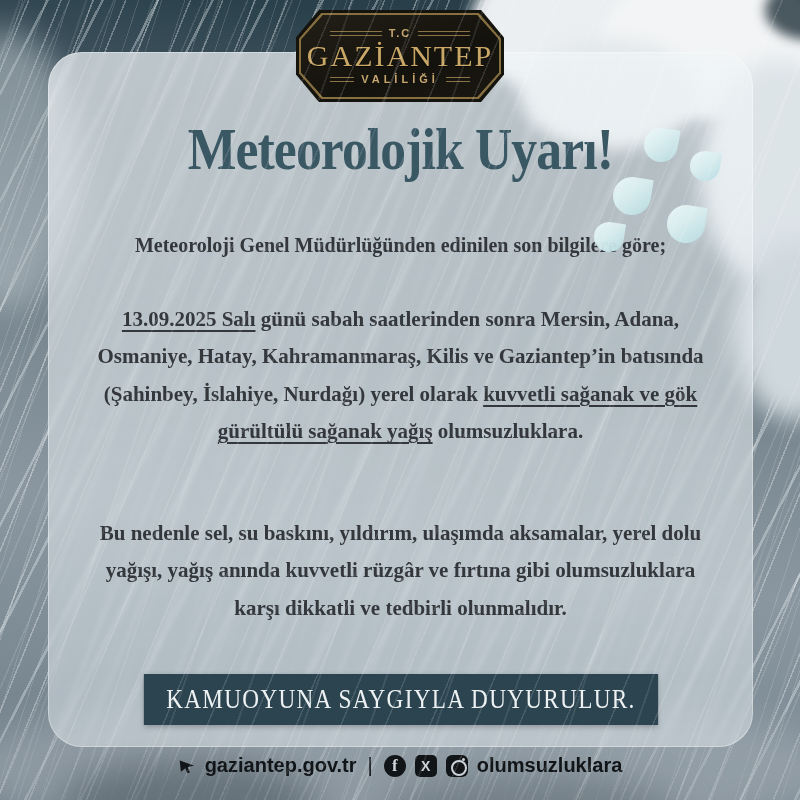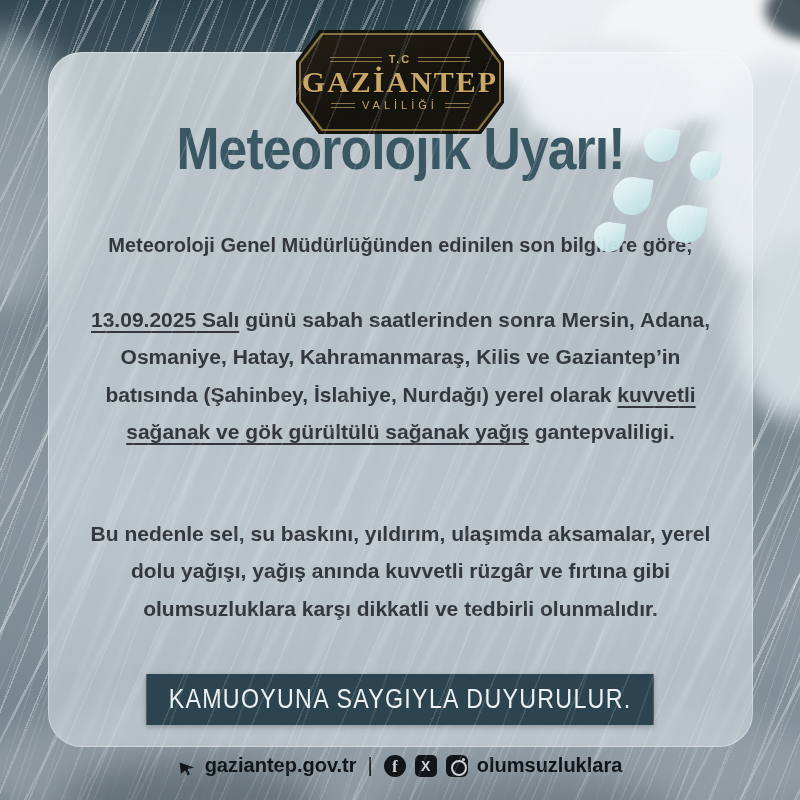--- a/index.html
+++ b/index.html
@@ -39,67 +39,67 @@
 
   
   .card { position:absolute; left:48px; top:52px; width:705px; height:695px; z-index:3;
     border-radius:34px;
     background:linear-gradient(180deg, rgba(240,245,247,0.72) 0%, rgba(228,235,239,0.58) 45%, rgba(222,230,235,0.52) 100%);
     box-shadow:0 0 0 1px rgba(255,255,255,0.35) inset;
     backdrop-filter:blur(2px); }
 
   
   .badge { position:absolute; left:50%; top:10px; transform:translateX(-50%);
-    width:208px; height:104px; z-index:6;
+    width:208px; height:92px; z-index:6;
     clip-path:polygon(11% 0,89% 0,100% 30%,100% 70%,89% 100%,11% 100%,0 70%,0 30%);
-    background:#15130e;margin-top:20px; }
+    background:#15130e; }
   .badge-gold { position:absolute; inset:3px;
     clip-path:polygon(11% 0,89% 0,100% 30%,100% 70%,89% 100%,11% 100%,0 70%,0 30%);
     background:#86703f; }
   .badge-core { position:absolute; inset:5px;
     clip-path:polygon(11% 0,89% 0,100% 30%,100% 70%,89% 100%,11% 100%,0 70%,0 30%);
     background:linear-gradient(160deg,#221f17 0%,#14120c 60%,#1b1812 100%);
     display:flex; flex-direction:column; align-items:center; justify-content:center; gap:2px; }
   .badge-row { display:flex; align-items:center; gap:7px; color:#bfa06a; }
   .badge-rule { width:52px; height:5px; border-top:1px solid #8a7347; border-bottom:1px solid #8a7347; }
   .badge-rule.short { width:24px; }
   .badge-tc { font-size:11px; font-weight:700; letter-spacing:2px; color:#c5a671; }
-  .badge-name { font-family:"Liberation Serif", serif; font-size:30px; font-weight:700;
+  .badge-name { font-family:"Liberation Serif", serif; font-size:30px; font-weight:400;
     letter-spacing:2px; color:#c9a867; line-height:1;
     text-shadow:0 1px 0 rgba(0,0,0,0.6); }
-  .badge-sub { font-size:11px; font-weight:400; letter-spacing:4px; color:#c5a671; }
+  .badge-sub { font-size:11px; font-weight:700; letter-spacing:4px; color:#c5a671; }
 
   
   .drop { position:absolute; z-index:4; border-radius:50% 0 50% 50%;
     background:linear-gradient(315deg,#b7dbe0 0%,#d9eef0 55%,#eef8f8 100%);
     transform:rotate(9deg); opacity:0.95; }
   .d1 { left:644px; top:128px; width:34px; height:34px; }
   .d2 { left:690px; top:151px; width:30px; height:30px; }
   .d3 { left:613px; top:177px; width:38px; height:38px; }
   .d4 { left:667px; top:205px; width:38px; height:38px; }
   .d5 { left:594px; top:222px; width:30px; height:30px; }
 
   
   .content { position:relative; z-index:5; height:100%; display:flex; flex-direction:column;
-    align-items:center; text-align:center; padding:64px 40px 0 40px; }
+    align-items:center; text-align:center; padding:64px 40px 0 40px;font-family:Liberation Serif, serif; }
   .title { font-size:60px; font-weight:700; color:#3a5764; letter-spacing:-1px;
     transform:scaleX(0.86); transform-origin:center; white-space:nowrap; line-height:1.1; }
   .intro { margin-top:52px; font-size:20px; font-weight:700; color:#33373b; max-width:650px; }
   .warning { margin-top:44px; font-size:21px; font-weight:700; color:#34383c;
     line-height:1.78; max-width:625px; }
   .warning .u { text-decoration:underline; text-decoration-thickness:2px; text-underline-offset:4px; }
   .advice { margin-top:64px; font-size:21px; font-weight:700; color:#34383c;
     line-height:1.8; max-width:630px; }
   .banner { margin-top:46px; background:#2b4450; color:#edf1f2; padding:10px 26px;
     font-size:27px; font-weight:400; letter-spacing:1.5px; transform:scaleX(0.86);
     white-space:nowrap; box-shadow:0 2px 6px rgba(0,0,0,0.25); }
 
   
   .footer { position:absolute; left:0; top:754px; width:800px; z-index:8;
-    display:flex; align-items:flex-end; justify-content:center; gap:9px;
+    display:flex; align-items:center; justify-content:center; gap:9px;
     color:#121518; font-weight:700; font-size:20px; }
   .footer .sep { margin:0 2px; font-weight:400; }
   .icon-cursor { width:18px; height:18px; display:inline-block; }
   .icon-fb { width:22px; height:22px; border-radius:50%; background:#121518; color:#cdd4d9;
     display:flex; align-items:center; justify-content:center;
     font-family:"Liberation Serif", serif; font-weight:700; font-size:17px; line-height:1; }
   .icon-x { width:22px; height:22px; border-radius:5px; background:#121518; color:#cdd4d9;
     display:flex; align-items:center; justify-content:center; font-weight:700; font-size:14px; }
   .icon-ig { width:22px; height:22px; border-radius:6px; background:#121518; position:relative; }
   .icon-ig::before { content:""; position:absolute; left:5px; top:5px; width:12px; height:12px;
@@ -121,21 +121,21 @@
   <div class="cloud cl-white-5"></div>
   <div class="cloud cl-dark-tr"></div>
   <div class="cloud cl-fog-bottom"></div>
   <div class="cloud cl-dark-bl"></div>
   <div class="cloud cl-dark-bc"></div>
 
   <div class="card">
     <div class="content">
       <h1 class="title">Meteorolojik Uyarı!</h1>
       <p class="intro">Meteoroloji Genel Müdürlüğünden edinilen son bilgilere göre;</p>
-      <p class="warning"><span class="u">13.09.2025 Salı</span><span> günü sabah saatlerinden sonra Mersin, Adana, Osmaniye, Hatay, Kahramanmaraş, Kilis ve Gaziantep’in batısında (Şahinbey, İslahiye, Nurdağı) yerel olarak </span><span class="u">kuvvetli sağanak ve gök gürültülü sağanak yağış</span><span> gantepvaliligi.</span></p>
+      <p class="warning"><span class="u">13.09.2025 Salı</span><span> günü sabah saatlerinden sonra Mersin, Adana, Osmaniye, Hatay, Kahramanmaraş, Kilis ve Gaziantep’in batısında (Şahinbey, İslahiye, Nurdağı) yerel olarak </span><span class="u">kuvvetli sağanak ve gök gürültülü sağanak yağış</span><span> olumsuzluklara.</span></p>
       <p class="advice">Bu nedenle sel, su baskını, yıldırım, ulaşımda aksamalar, yerel dolu yağışı, yağış anında kuvvetli rüzgâr ve fırtına gibi olumsuzluklara karşı dikkatli ve tedbirli olunmalıdır.</p>
       <div class="banner">KAMUOYUNA SAYGIYLA DUYURULUR.</div>
     </div>
   </div>
 
   <div class="drop d1"></div>
   <div class="drop d2"></div>
   <div class="drop d3"></div>
   <div class="drop d4"></div>
   <div class="drop d5"></div>

